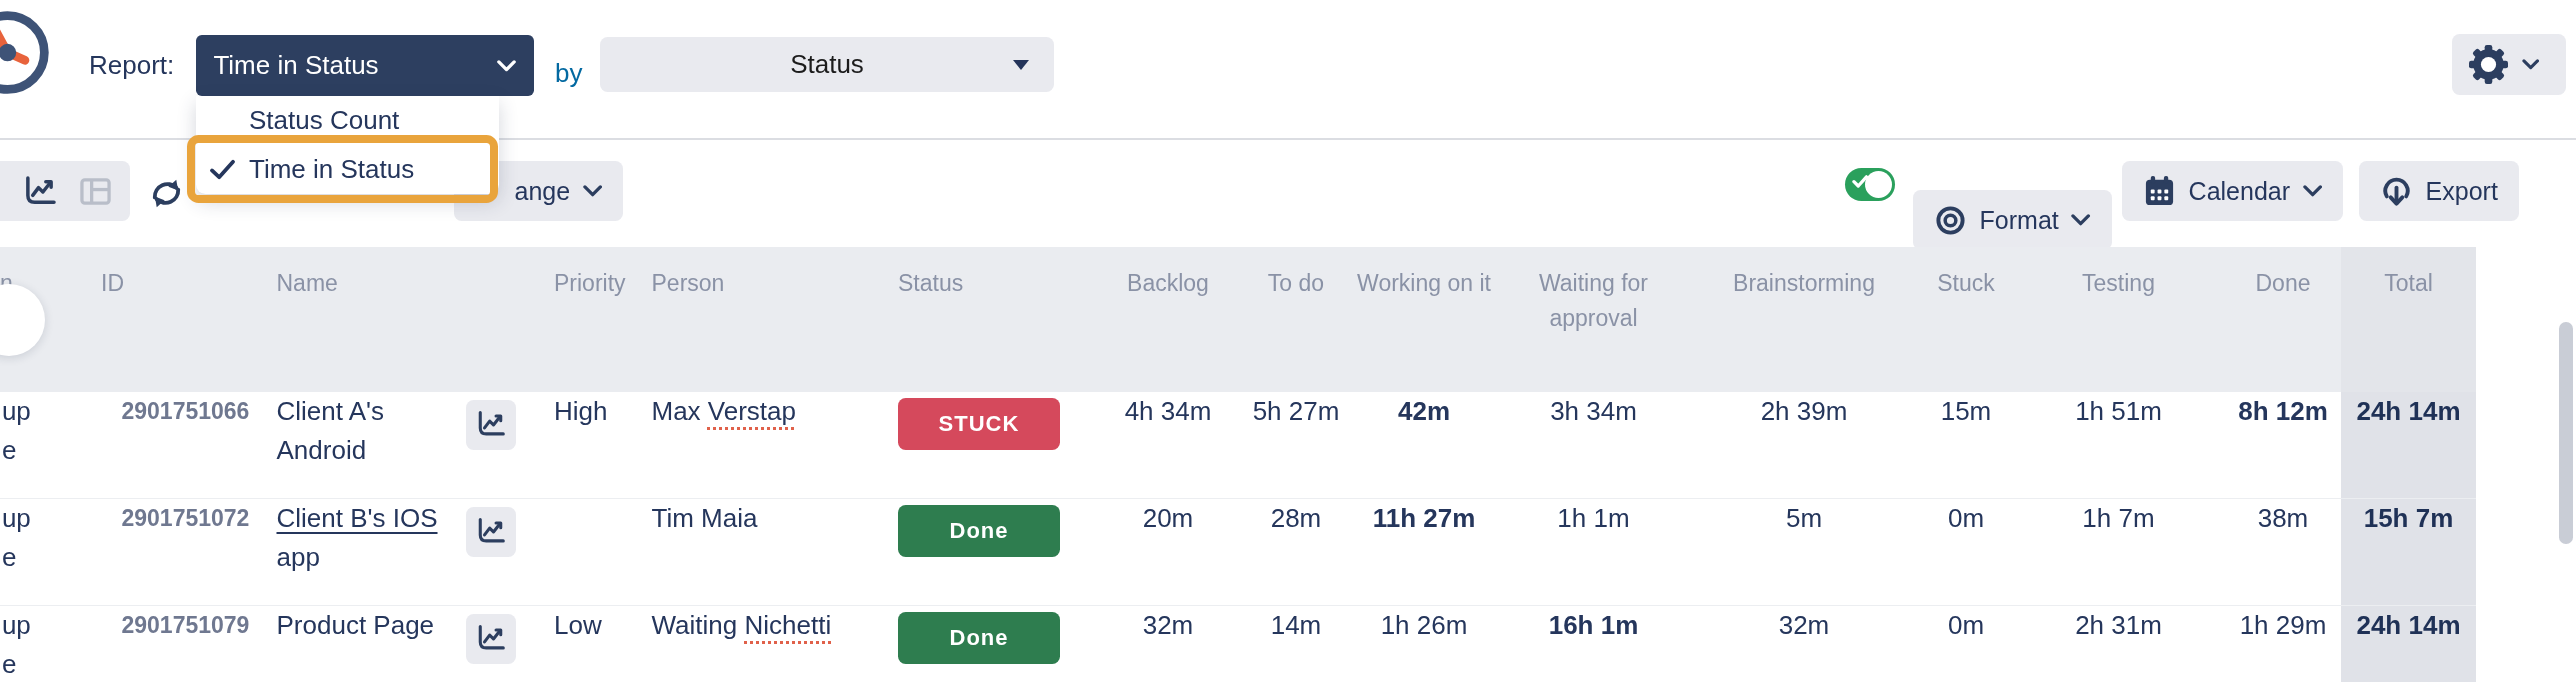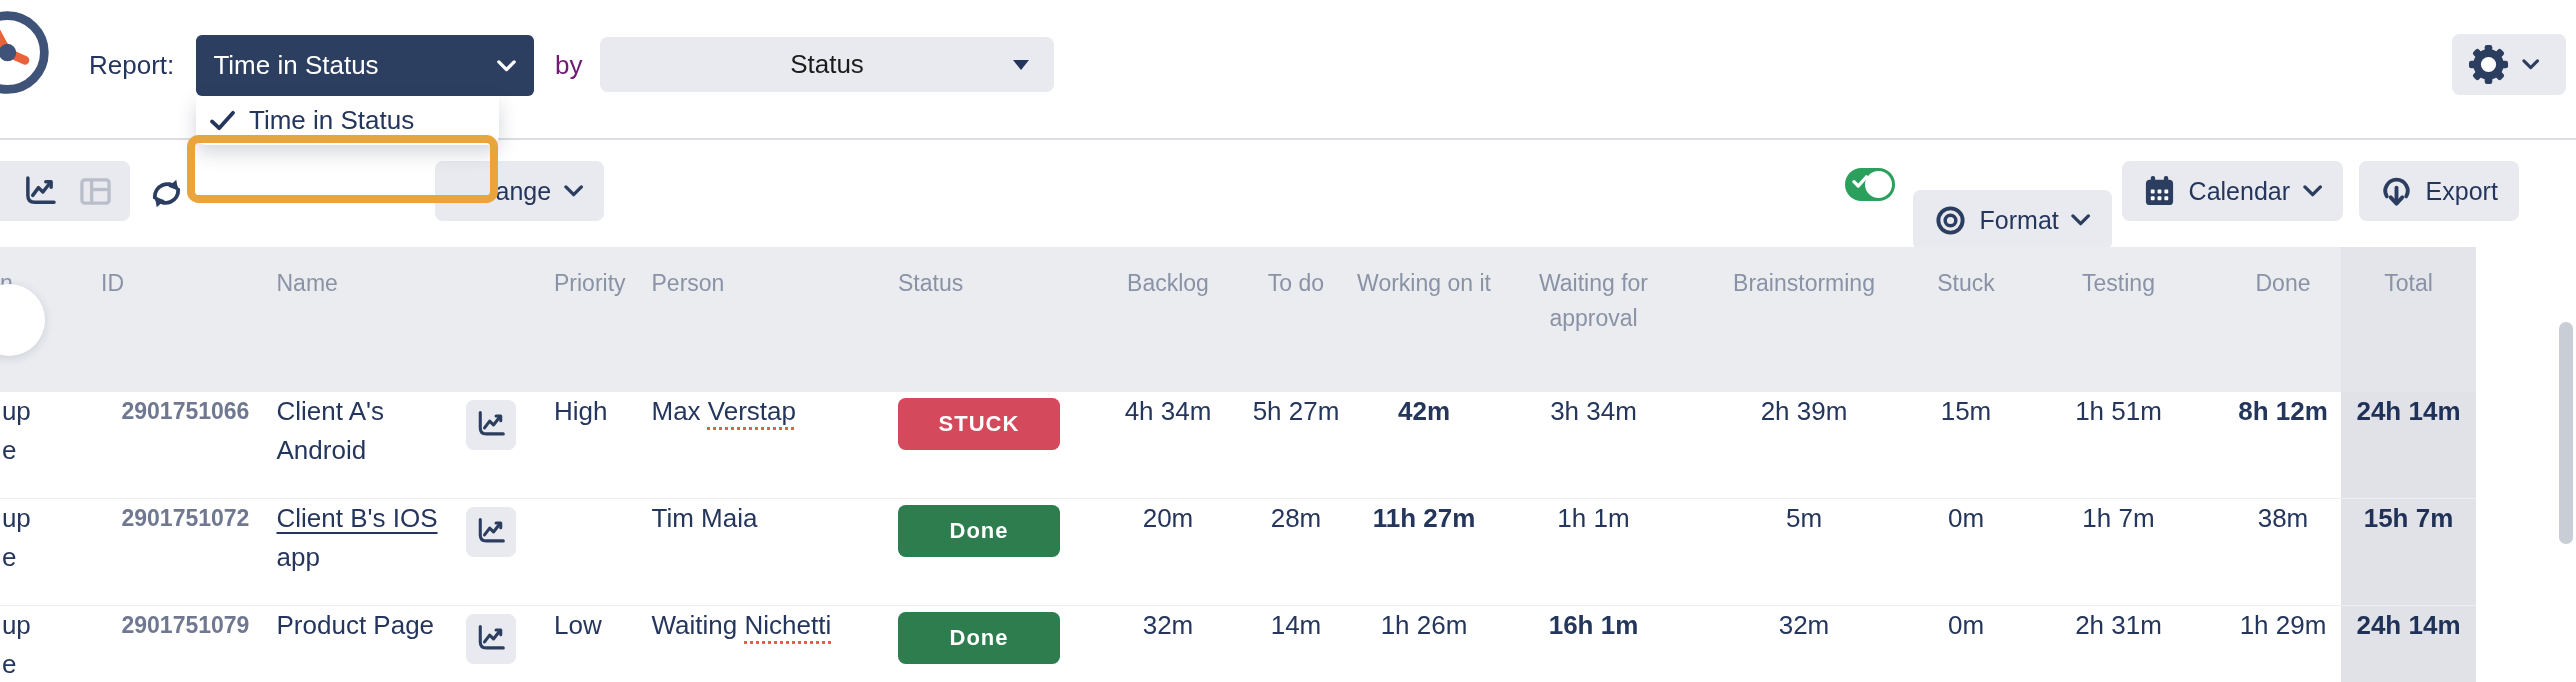--- a/index.html
+++ b/index.html
@@ -6,36 +6,36 @@
   .screen{position:relative;width:2576px;height:683px;overflow:hidden;background:#fff;
           font-family:"Liberation Sans",sans-serif;color:#25365C;}
   .abs{position:absolute;}
 
   
   .logo{left:-41px;top:5.8px;width:97px;height:97px;}
   .report-label{left:89px;top:35px;height:61px;line-height:61px;font-size:26px;color:#25365C;}
   .report-btn{left:196px;top:35px;width:338px;height:61px;background:#2D3F60;border-radius:5.8px;
               display:flex;align-items:center;color:#fff;font-size:26px;padding:0 17.4px;box-sizing:border-box;cursor:pointer;}
   .report-btn .lbl{flex:1;text-align:left;}
-  .by-label{left:555px;top:35px;height:61px;line-height:61px;font-size:26px;color:#701a75;}
+  .by-label{left:555px;top:43px;height:61px;line-height:61px;font-size:26px;color:#0369a1;}
   .status-btn{left:600px;top:37px;width:454px;height:55px;background:#E9EAEF;border-radius:7.7px;
               display:flex;align-items:center;justify-content:center;font-size:26px;color:#1C1C1C;cursor:pointer;}
   .tri-down{position:absolute;right:25px;top:23px;width:0;height:0;border-left:8.7px solid transparent;
             border-right:8.7px solid transparent;border-top:10.6px solid #24345A;}
   .gear-btn{left:2452px;top:34px;width:114px;height:61px;background:#E9EAEF;border-radius:7.7px;
             display:flex;align-items:center;gap:13.5px;padding:0 17.4px;box-sizing:border-box;cursor:pointer;}
   .hdr-divider{left:0;top:138px;width:2576px;height:1.9px;background:#DBDDE2;}
 
   
   .viewgroup{left:-13.5px;top:161px;width:143px;height:60px;background:#E9EAEF;border-radius:7.7px;
              display:flex;align-items:center;justify-content:flex-end;gap:23px;padding-right:17.4px;box-sizing:border-box;}
   .refresh{left:147px;top:174px;width:39px;height:39px;cursor:pointer;}
   .gray-btn{background:#E9EAEF;border-radius:7.7px;height:60px;display:flex;align-items:center;gap:12.6px;
             padding:0 21px;box-sizing:border-box;font-size:25px;font-weight:500;color:#25365C;cursor:pointer;}
-  .daterange{left:435px;top:161px;width:169px;justify-content:flex-end;}
+  .daterange{left:454px;top:161px;width:169px;justify-content:flex-end;}
   .toggle{left:1845px;top:168px;width:50px;height:33px;background:#2AA05C;border-radius:16.4px;cursor:pointer;}
   .toggle .knob{position:absolute;right:2.9px;top:2.9px;width:27px;height:27px;border-radius:50%;background:#fff;}
   .toggle .tick{position:absolute;left:6.8px;top:4.8px;}
   .format-btn{left:1913px;top:176px;margin-top:14px;}
   .calendar-btn{left:2122px;top:161px;}
   .export-btn{left:2359px;top:161px;}
 
   
   table.grid{position:absolute;left:0;top:247px;width:2475px;border-collapse:collapse;table-layout:fixed;}
   .grid thead th{background:#EAECF0;height:126px;vertical-align:top;padding:19.3px 0 0 0;
@@ -344,20 +344,21 @@
         <td class="w-medium">32m</td>
         <td class="w-light">0m</td>
         <td class="w-medium">2h 31m</td>
         <td class="w-medium">1h 29m</td>
         <td class="c-total">24h 14m</td>
       </tr>
     </tbody>
   </table>
 
   <div class="abs menu">
+    <div class="menu-item">Status Count</div>
     <div class="menu-item">
       <svg class="check" width="27" height="23" viewBox="0 0 28 24">
         <polyline points="3,13 10.5,20 25,4" fill="none" stroke="#25365C" stroke-width="4" stroke-linecap="round" stroke-linejoin="round"></polyline>
       </svg>
       <span>Time in Status</span>
     </div>
   </div>
   <div class="abs highlight-box"></div>
 
   <div class="abs float-circle"></div>

